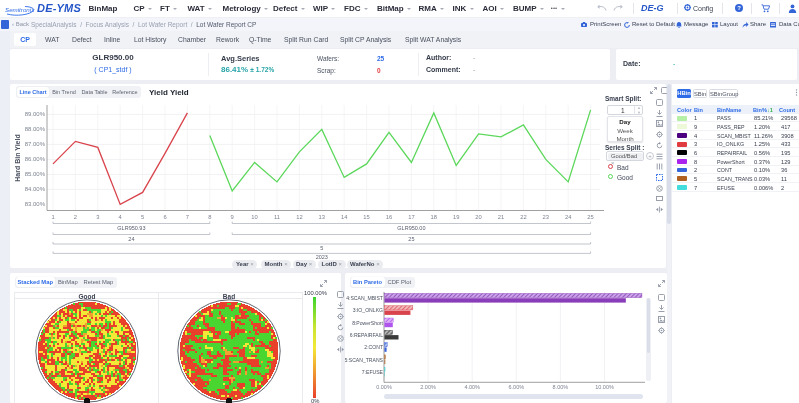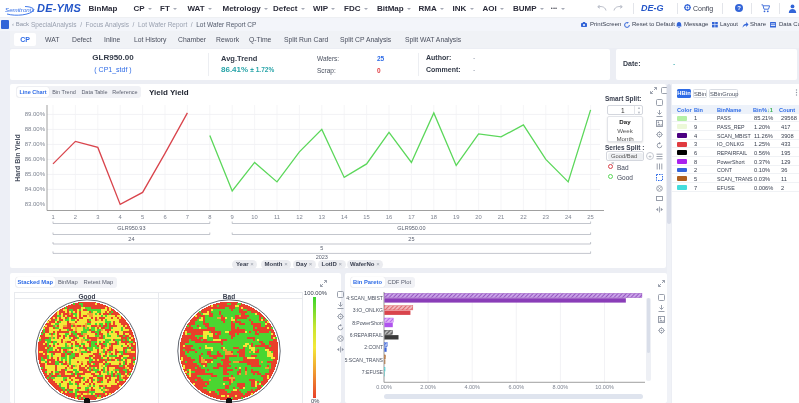--- a/index.html
+++ b/index.html
@@ -151,21 +151,21 @@
     <div class="t3" style="left:216px">Rework</div>
     <div class="t3" style="left:249px">Q-Time</div>
     <div class="t3" style="left:284px">Split Run Card</div>
     <div class="t3" style="left:340px">Split CP Analysis</div>
     <div class="t3" style="left:405px">Split WAT Analysis</div>
   </div>
   <div id="info1" class="abs">
     <div class="abs" style="left:63px;top:4px;width:80px;text-align:center;font-size:8px;font-weight:700;color:#333a48">GLR950.00</div>
     <div class="abs" style="left:63px;top:17px;width:80px;text-align:center;font-size:7px;color:#2e6be6">( CP1_stdf )</div>
     <div class="div1" style="left:198px"></div>
-    <div class="abs" style="left:211px;top:5px;font-size:7.5px;font-weight:700;color:#333a48">Avg.Trend</div>
+    <div class="abs" style="left:211px;top:5px;font-size:7.5px;font-weight:700;color:#333a48">Avg.Series</div>
     <div class="abs" style="left:211px;top:16px;font-size:8px;font-weight:700;color:#27a4a8">86.41% <span style="font-size:6.5px">± 1.72%</span></div>
     <div class="abs" style="left:307px;top:6px;font-size:6.5px;color:#4a5160">Wafers:</div>
     <div class="abs" style="left:367px;top:6px;font-size:6.5px;font-weight:700;color:#2e6be6">25</div>
     <div class="abs" style="left:307px;top:18px;font-size:6.5px;color:#4a5160">Scrap:</div>
     <div class="abs" style="left:367px;top:18px;font-size:6.5px;font-weight:700;color:#e03b40">0</div>
     <div class="div1" style="left:408px"></div>
     <div class="abs" style="left:416px;top:5px;font-size:7px;font-weight:700;color:#333a48">Author:</div>
     <div class="abs" style="left:463px;top:5px;font-size:7px;color:#9aa1b0">-</div>
     <div class="abs" style="left:416px;top:17px;font-size:7px;font-weight:700;color:#333a48">Comment:</div>
     <div class="abs" style="left:463px;top:17px;font-size:7px;color:#9aa1b0">-</div>

